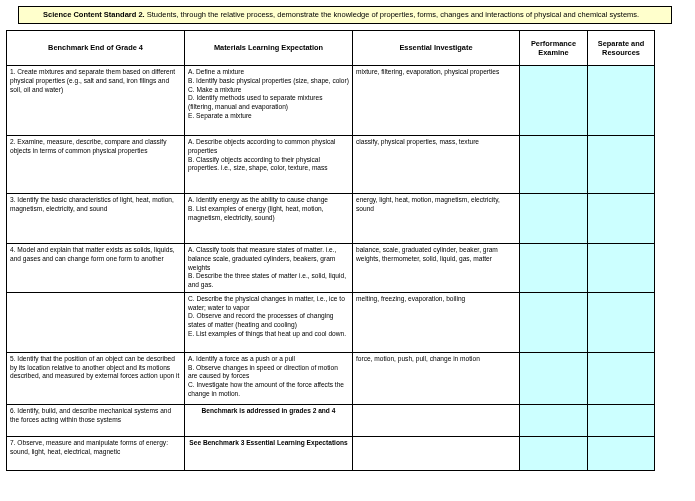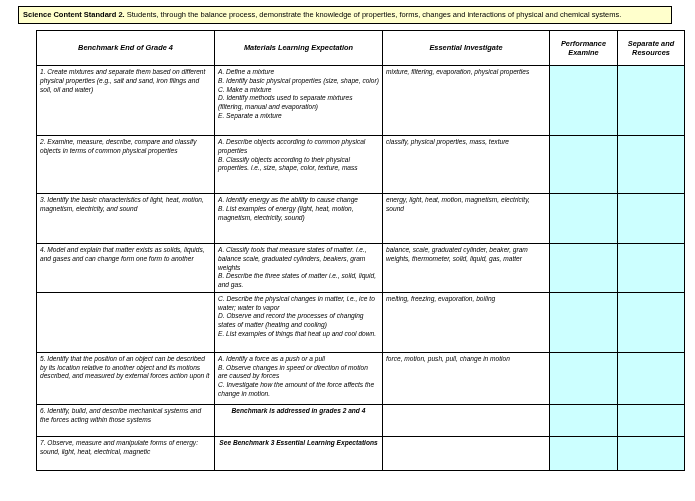--- a/index.html
+++ b/index.html
@@ -26,27 +26,27 @@
     background: #ffffcc;
     font-size: 7.5px;
     line-height: 1.25;
     padding: 3px 4px 4px 4px;
     margin: 2px 2px 6px 12px;
     width: 654px;
     box-sizing: border-box;
   }
   .standard-banner .lead {
     font-weight: bold;
+    margin-left: 20px;
   }
   table.matrix {
     border-collapse: collapse;
-    margin-left: 30px;
+    margin-left: 0;
     width: 648px;
     table-layout: fixed;
-    font-style: italic;
   }
   table.matrix th,
   table.matrix td {
     border: 1px solid #000000;
     vertical-align: top;
     padding: 2px 3px;
     font-size: 6.6px;
     line-height: 1.32;
   }
   table.matrix thead th {
@@ -77,21 +77,21 @@
   .tall-g { height: 32px; }
   .tall-h { height: 34px; }
   .mid { vertical-align: middle; }
 </style>
 </head>
 <body>
 
 <div class="page">
 
   <div class="standard-banner">
-    <span class="lead">Science Content Standard 2.</span><span> Students, through the balance process, demonstrate the knowledge of properties, forms, changes and interactions of physical and chemical systems.</span>
+    <span class="lead">Science Content Standard 2.</span><span> Students, through the relative process, demonstrate the knowledge of properties, forms, changes and interactions of physical and chemical systems.</span>
   </div>
 
   <table class="matrix">
     <colgroup>
       <col class="c-benchmark">
       <col class="c-expectation">
       <col class="c-vocab">
       <col class="c-rubric">
       <col class="c-materials">
     </colgroup>

